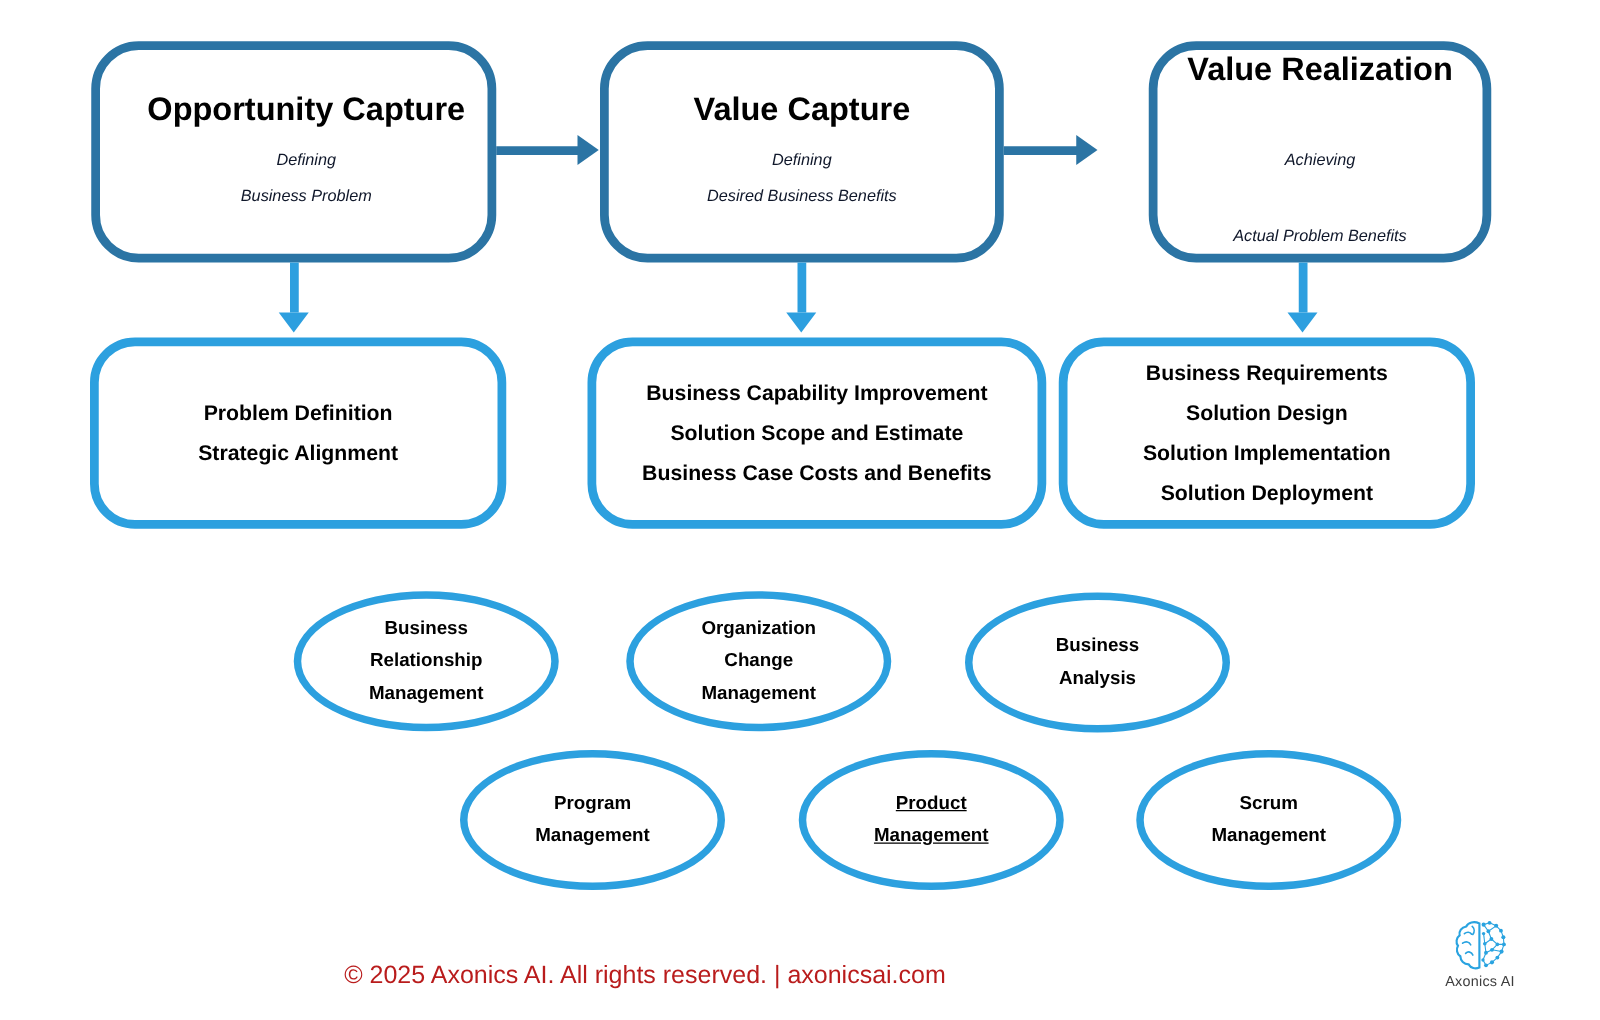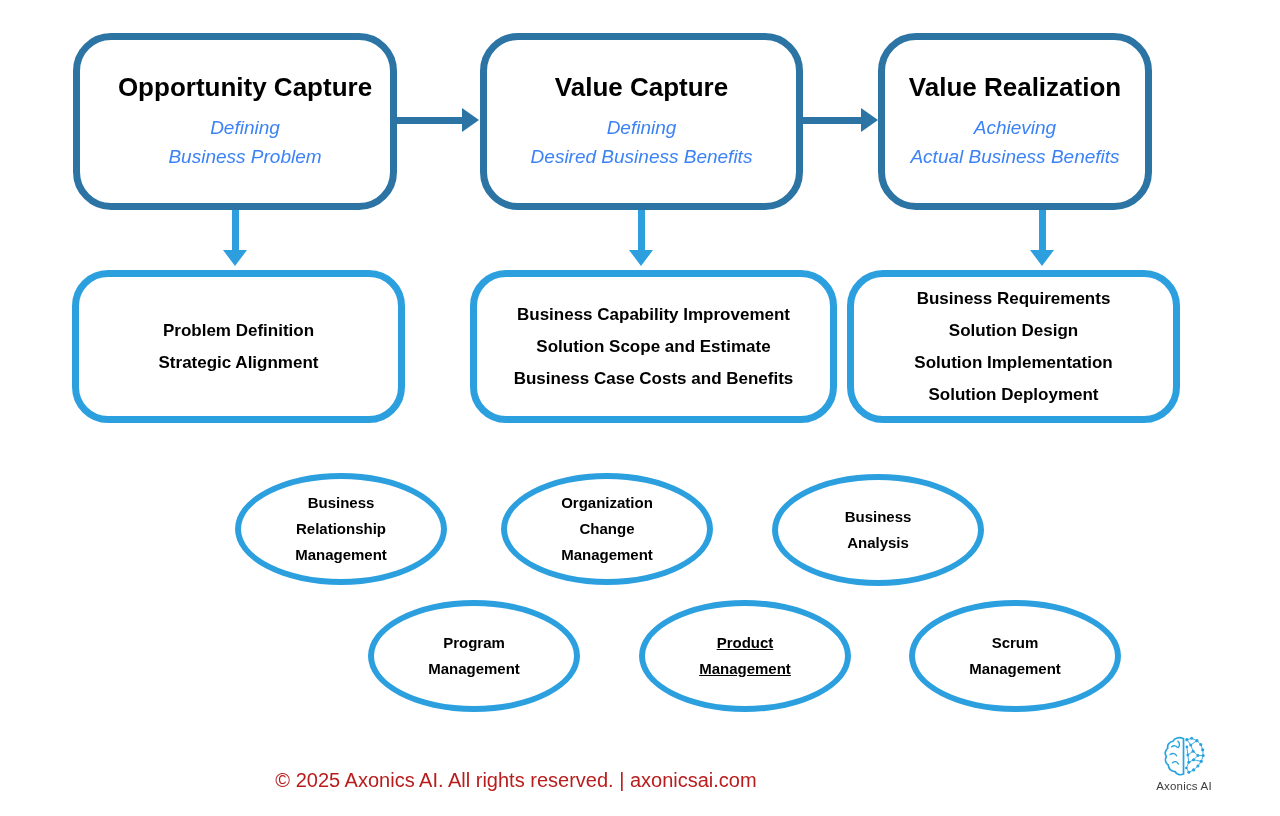--- a/index.html
+++ b/index.html
@@ -9,21 +9,21 @@
   }
 
   
   .stage-box {
     position:absolute; top:33px; height:177px; box-sizing:border-box;
     border:7px solid #2B74A4; border-radius:38px; background:#ffffff;
     display:flex; flex-direction:column; align-items:center; justify-content:center;
     text-align:center;
   }
   .stage-title { font-size:26px; font-weight:bold; color:#000000; line-height:30px; margin-bottom:11px; }
-  .stage-sub   { font-size:19px; font-style:italic; color:#3b82f6; line-height:29px; }
+  .stage-sub   { font-size:13px; font-style:italic; color:#0f172a; line-height:29px; }
 
   
   .detail-box {
     position:absolute; top:270px; height:153px; box-sizing:border-box;
     border:7px solid #2CA0DF; border-radius:36px; background:#ffffff;
     display:flex; flex-direction:column; align-items:center; justify-content:center;
     text-align:center;
   }
   .detail-line { font-size:17px; font-weight:bold; color:#000000; line-height:32px; }
 
@@ -65,24 +65,24 @@
     <div class="stage-sub">Defining</div>
     <div class="stage-sub">Business Problem</div>
   </div>
 
   <div class="stage-box" style="left:480px; width:323px;">
     <div class="stage-title">Value Capture</div>
     <div class="stage-sub">Defining</div>
     <div class="stage-sub">Desired Business Benefits</div>
   </div>
 
-  <div class="stage-box" style="left:878px; width:274px;">
+  <div class="stage-box" style="left:919px; width:274px;gap:32px;">
     <div class="stage-title">Value Realization</div>
     <div class="stage-sub">Achieving</div>
-    <div class="stage-sub">Actual Business Benefits</div>
+    <div class="stage-sub">Actual Problem Benefits</div>
   </div>
 
   <div>
     <div class="h-shaft" style="left:397px; top:117px; width:66px;"></div>
     <div class="h-head" style="left:462px; top:108px;"></div>
   </div>
   <div>
     <div class="h-shaft" style="left:803px; top:117px; width:59px;"></div>
     <div class="h-head" style="left:861px; top:108px;"></div>
   </div>

